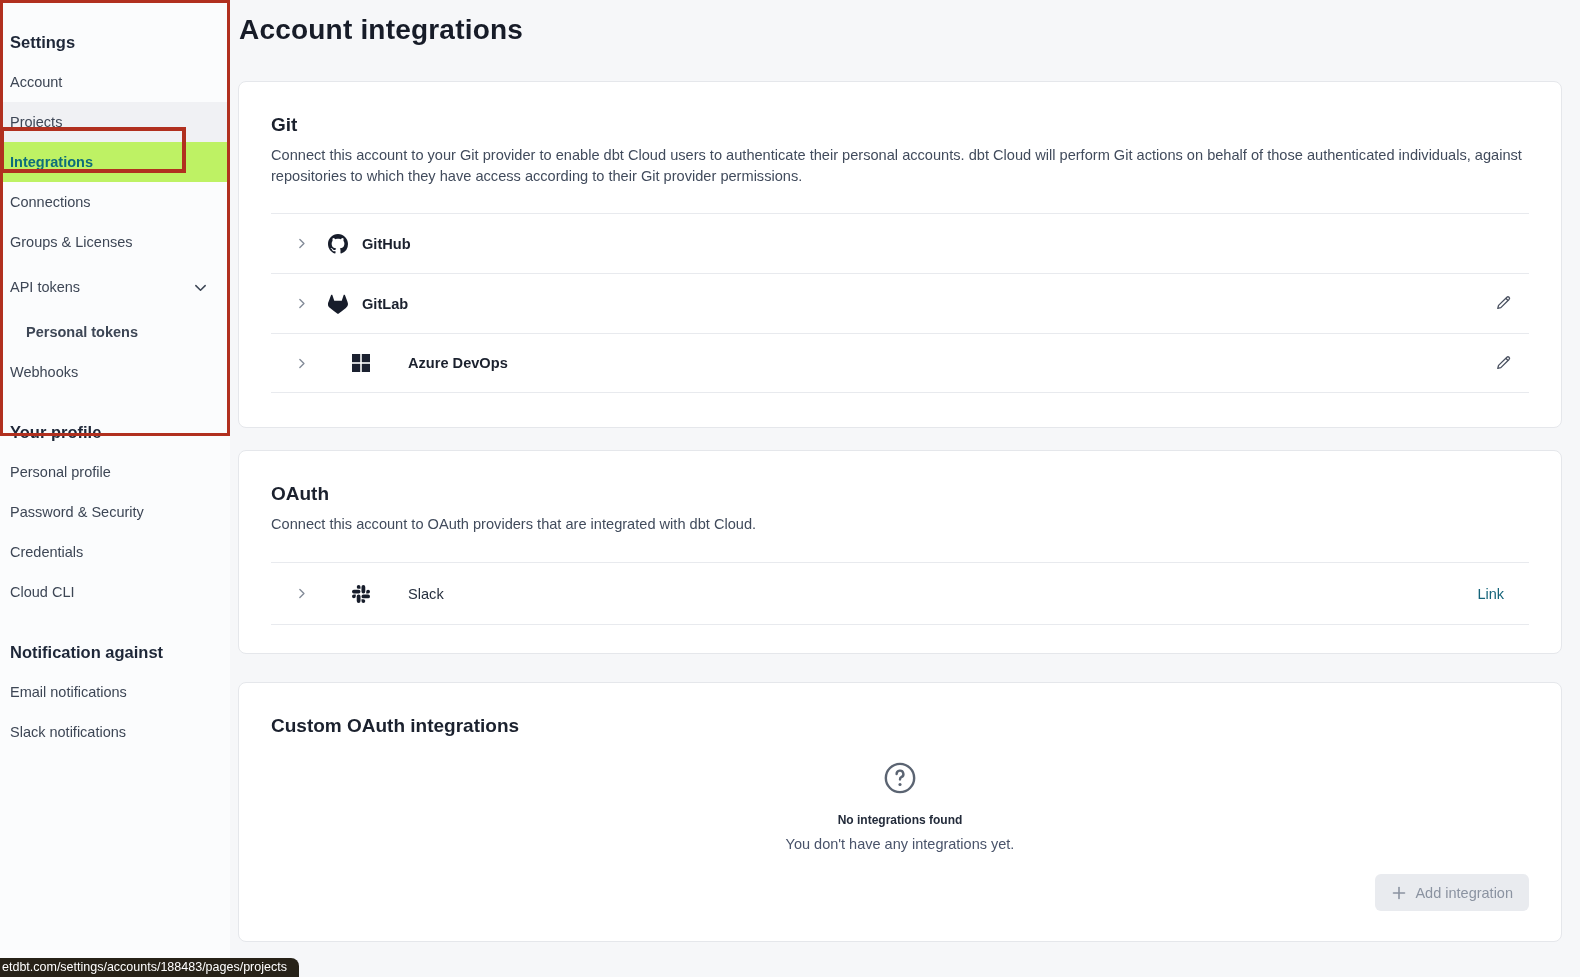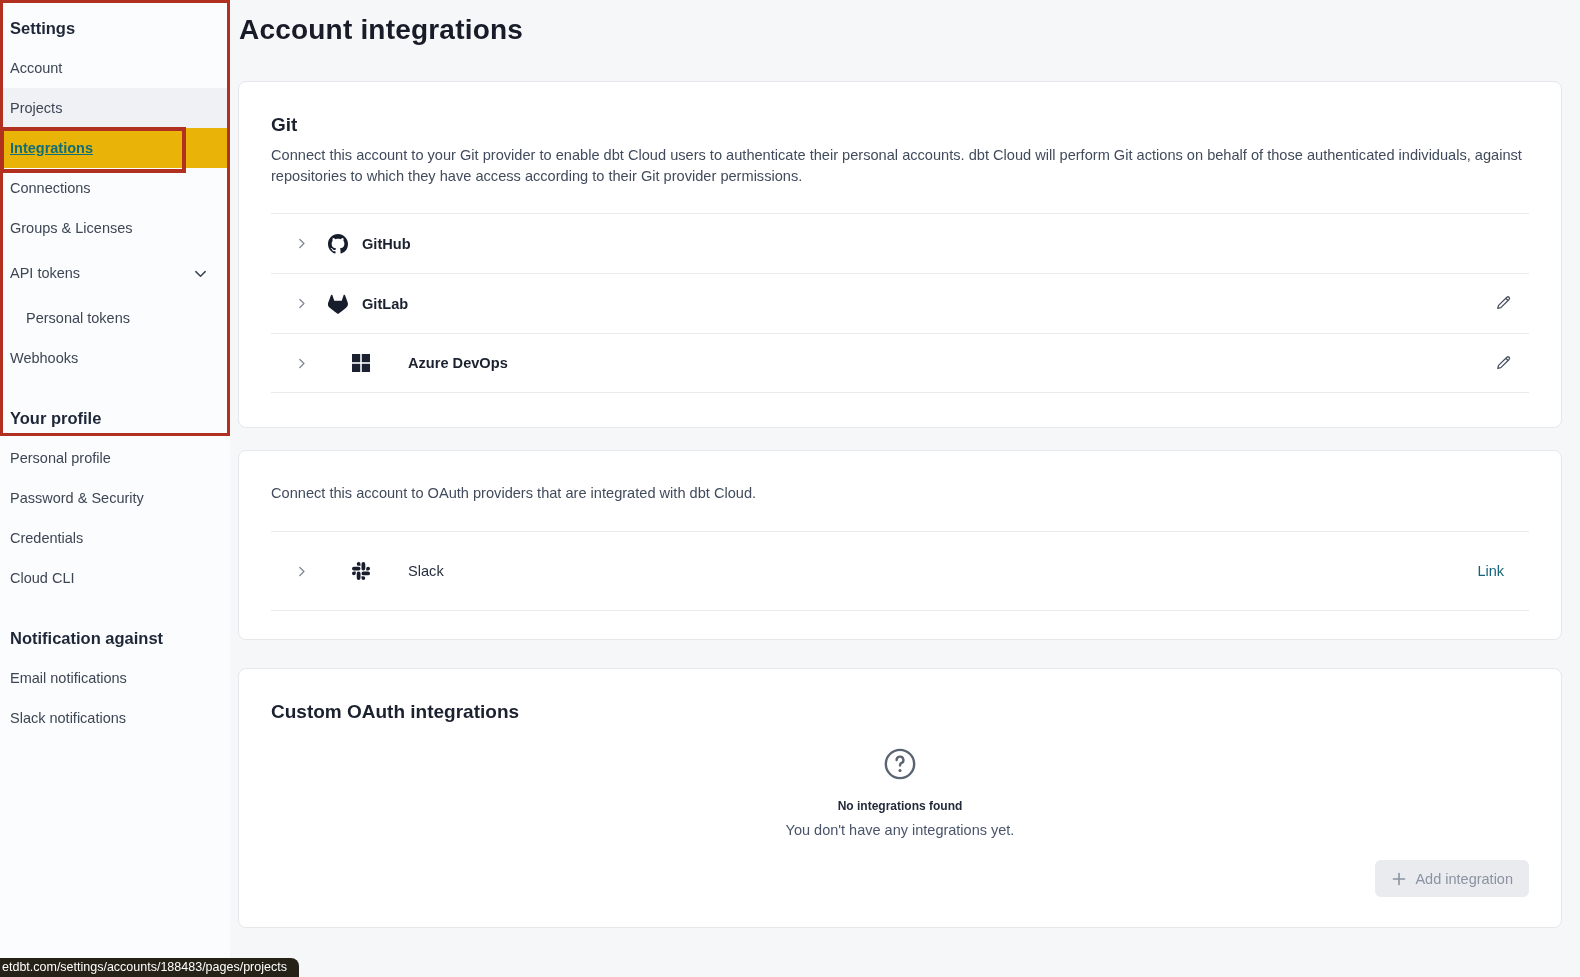--- a/index.html
+++ b/index.html
@@ -8,34 +8,34 @@
     font-family:"Liberation Sans", sans-serif;
     background:#f6f7f9;
     color:#1c2230;
     display:flex;
   }
   
   .sidebar {
     width:230px; min-width:230px; height:100%;
     background:#fbfcfd;
     position:relative;
-    padding-top:8px;
+    padding-top:22px;
   }
   .side-header {
     height:40px; display:flex; align-items:center;
     padding-left:10px; font-size:16.5px; font-weight:700; color:#1e2738;
   }
   .side-item {
     height:40px; display:flex; align-items:center;
     padding-left:10px; font-size:14.5px; color:#3d4655;
     cursor:pointer; white-space:nowrap;
   }
   .side-item.hovered { background:#f0f1f4; }
-  .side-item.active { background:#eab308; color:#0e6e7a; font-weight:700;text-decoration:underline; }
-  .side-item.indent { padding-left:26px; }
+  .side-item.active { background:#bef264; color:#0e6e7a; font-weight:700; }
+  .side-item.indent { padding-left:26px;font-weight:bold; }
   .side-item .spacer { flex:1; }
   .side-item svg.chev-down { margin-right:22px; }
   .side-gap-sm { height:5px; }
   .side-gap-md { height:20px; }
   
   .anno-outer {
     position:absolute; left:0; top:0; width:230px; height:436px;
     border:3px solid #b1301f; pointer-events:none; z-index:5;
   }
   .anno-inner {
@@ -71,21 +71,21 @@
   .rows .row:last-child { border-bottom:1px solid #e8eaee;gap:24px; }
   .row .chev { margin-left:24px; display:flex; align-items:center; }
   .row .picon { margin-left:20px; display:flex; align-items:center; }
   .row .pname { margin-left:14px; font-size:14.6px; font-weight:700; color:#1b212e; }
   .row .pname.normal { font-weight:400; color:#27303f; }
   .row .spacer { flex:1; }
   .row .edit { margin-right:17px; display:flex; align-items:center; cursor:pointer; }
   .row .link-action {
     margin-right:25px; font-size:14.5px; color:#15647a; cursor:pointer;
   }
-  .row-oauth { height:80px; }
+  .row-oauth { height:63px; }
   
   .empty {
     display:flex; flex-direction:column; align-items:center;
     margin-top:24px;
   }
   .empty .q-icon { margin-bottom:14px; }
   .empty .e-title { font-size:12px; font-weight:700; color:#232b3a; margin-bottom:9px; }
   .empty .e-sub { font-size:14.5px; color:#49536a; }
   .btn-bar { display:flex; justify-content:flex-end; margin-top:22px; }
   .btn-add {
@@ -231,20 +231,21 @@
           <svg width="17" height="17" viewBox="0 0 16 16" fill="none" stroke="#4a5160" stroke-width="1.25" stroke-linejoin="round">
               <path d="M11.2 2.1a1.45 1.45 0 0 1 2.05 2.05L5.5 11.9l-2.9.75.75-2.9z"></path>
               <path d="M10.2 3.1l2 2"></path>
             </svg>
         </span>
       </div>
     </div>
   </section>
 
   <section class="card card-oauth">
+    <h2>OAuth</h2>
     <p class="desc">Connect this account to OAuth providers that are integrated with dbt Cloud.</p>
     <div class="rows">
       <div class="row row-oauth">
         <span class="chev">
           <svg width="13" height="13" viewBox="0 0 16 16" fill="none" stroke="#848c99" stroke-width="1.7" stroke-linecap="round" stroke-linejoin="round">
               <polyline points="6,3 11,8 6,13"></polyline>
             </svg>
         </span>
         <span class="picon">
           <svg width="18" height="18" viewBox="0 0 24 24" fill="#171d2b">

